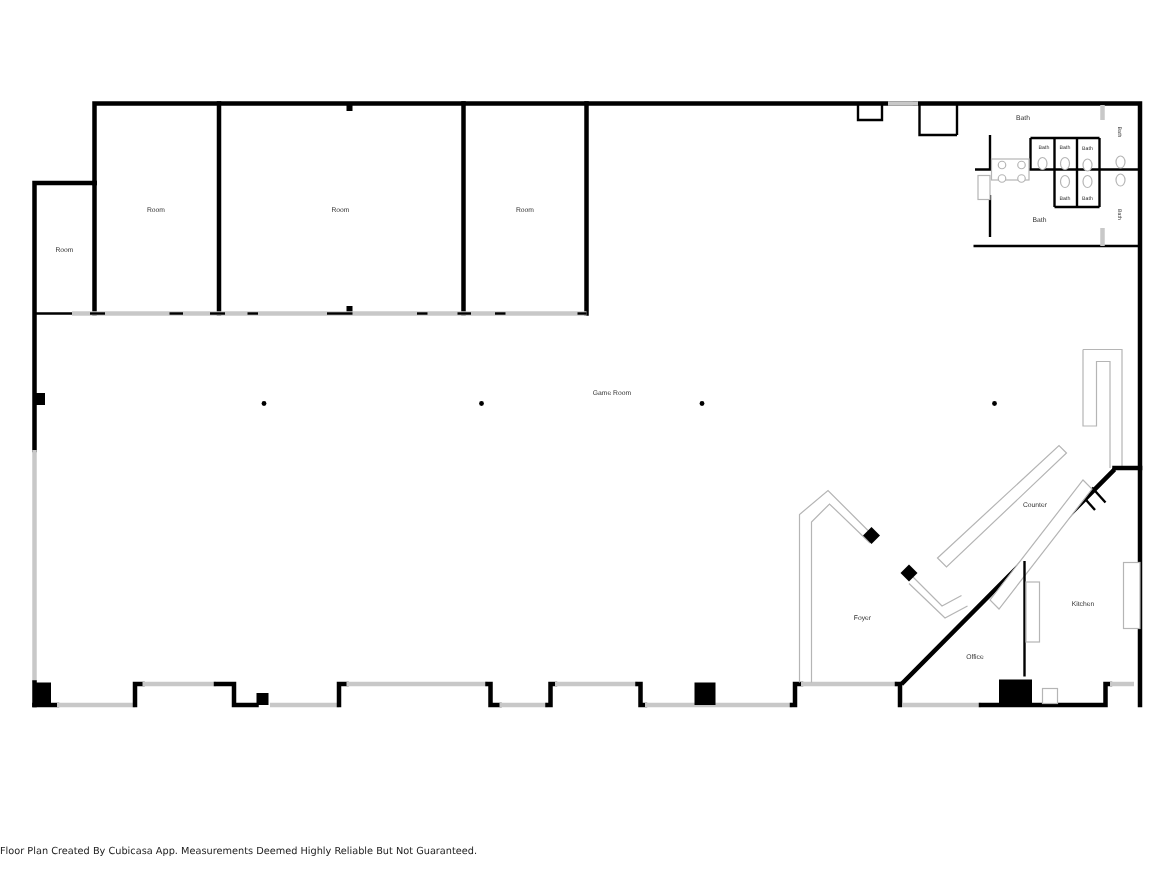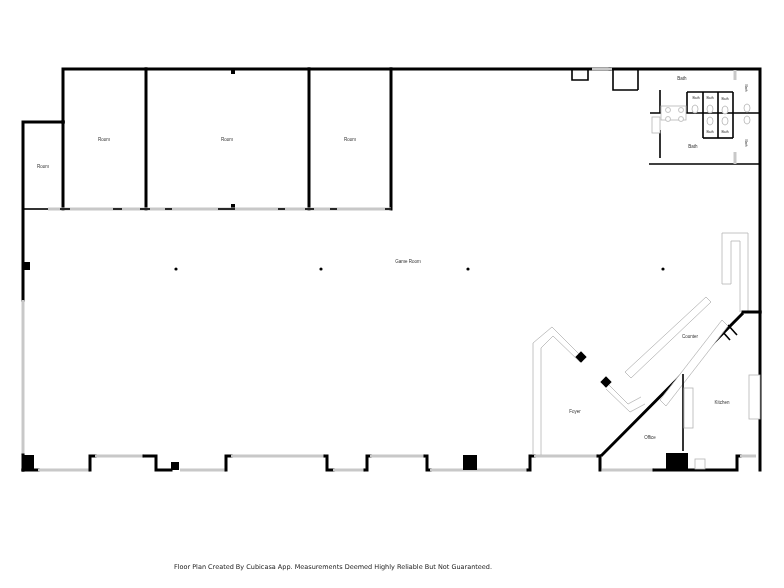--- a/index.html
+++ b/index.html
@@ -4,21 +4,21 @@
 <style>
   html, body { margin:0; padding:0; background:#ffffff; }
   body { width:784px; height:588px; position:relative; overflow:hidden; font-family:"Liberation Sans", sans-serif; }
   #plan { position:absolute; left:0; top:0; width:784px; height:588px; }
   .wall { stroke:#000; stroke-width:3; fill:none; stroke-linecap:square; }
   .thin { stroke:#000; stroke-width:1.6; fill:none; }
   .win { stroke:#c8c8c8; stroke-width:3; fill:none; }
   .fix { stroke:#b5b5b5; stroke-width:0.8; fill:#fff; }
   .solid { fill:#000; }
   .lbl { font-family:"Liberation Sans", sans-serif; font-size:4.5px; fill:#333; text-anchor:middle; }
-  .footer { position:absolute; left:0; width:666px; top:563px; text-align:center; font-size:6.5px; color:#222; font-family:"DejaVu Sans", sans-serif; }
+  .footer { position:absolute; left:0; width:666px; top:563px; text-align:left; font-size:6.5px; color:#222; font-family:"DejaVu Sans", sans-serif; }
 </style>
 </head>
 <body>
 
 <svg id="plan" viewBox="0 0 784 588" xmlns="http://www.w3.org/2000/svg">
 
   <g>
 
     <polyline class="wall" points="63,122 63,69 610,69"></polyline>
     <polyline class="wall" points="610,69 760,69 760,470"></polyline>

